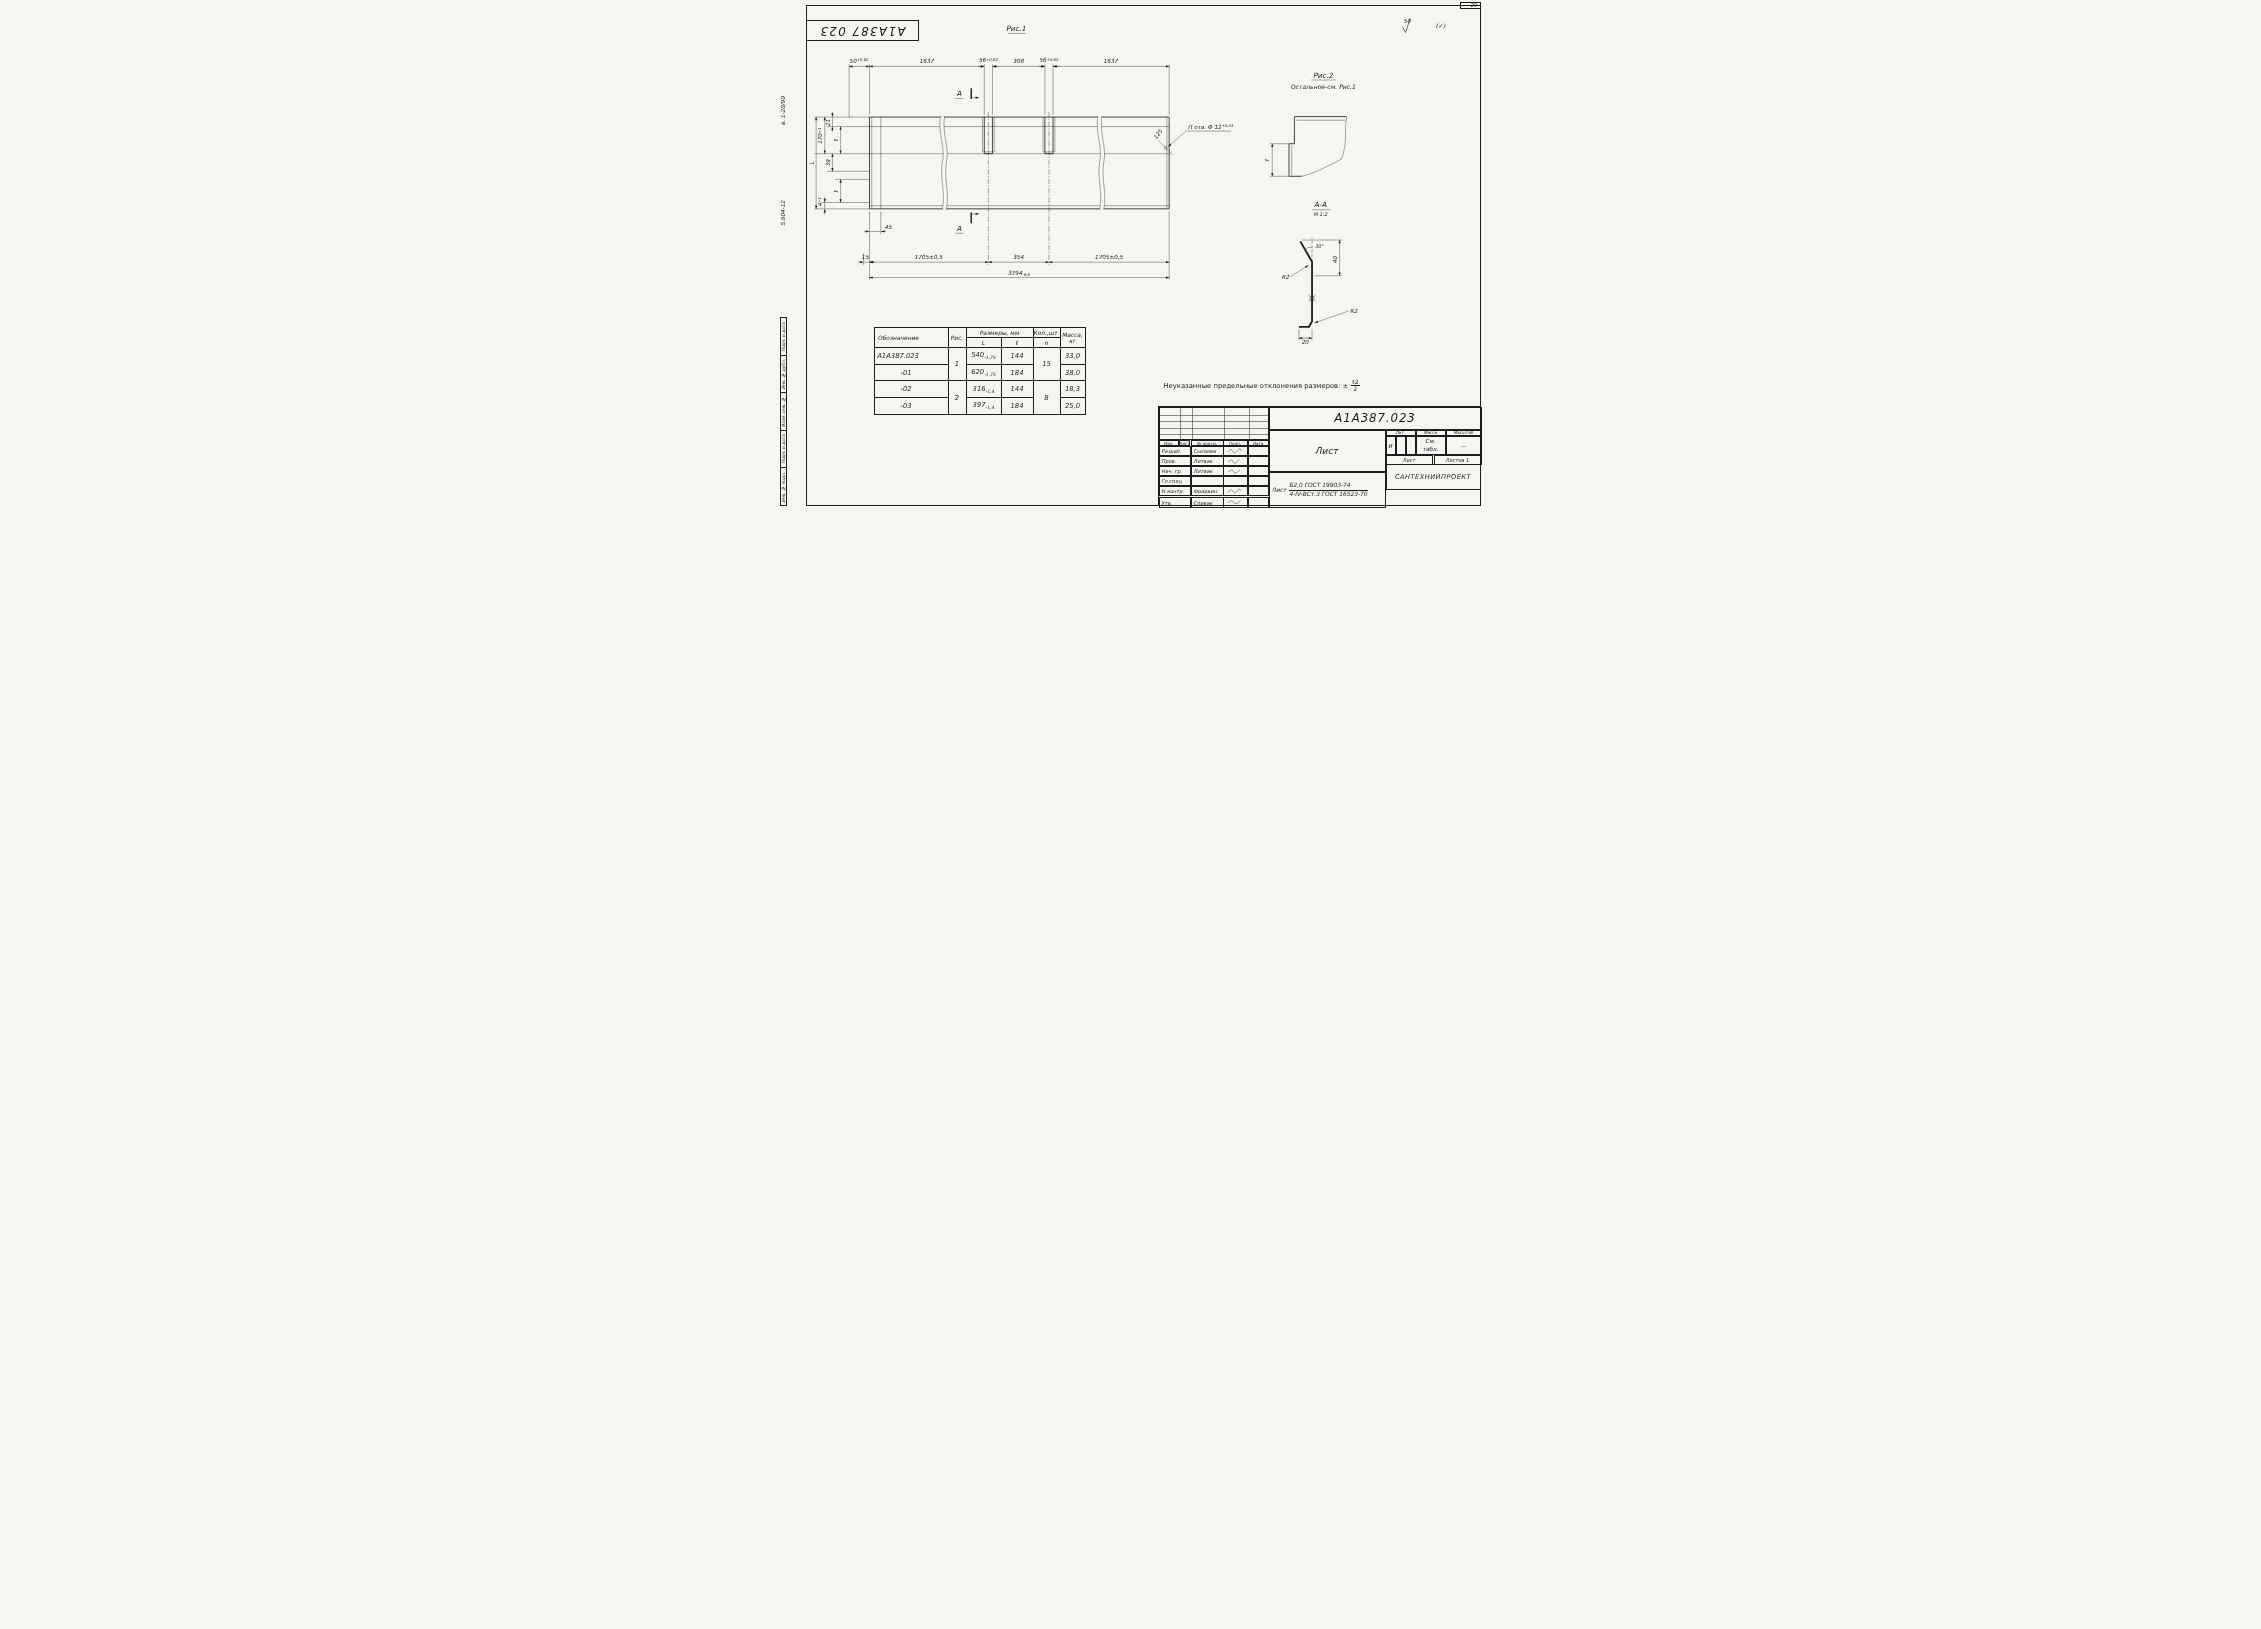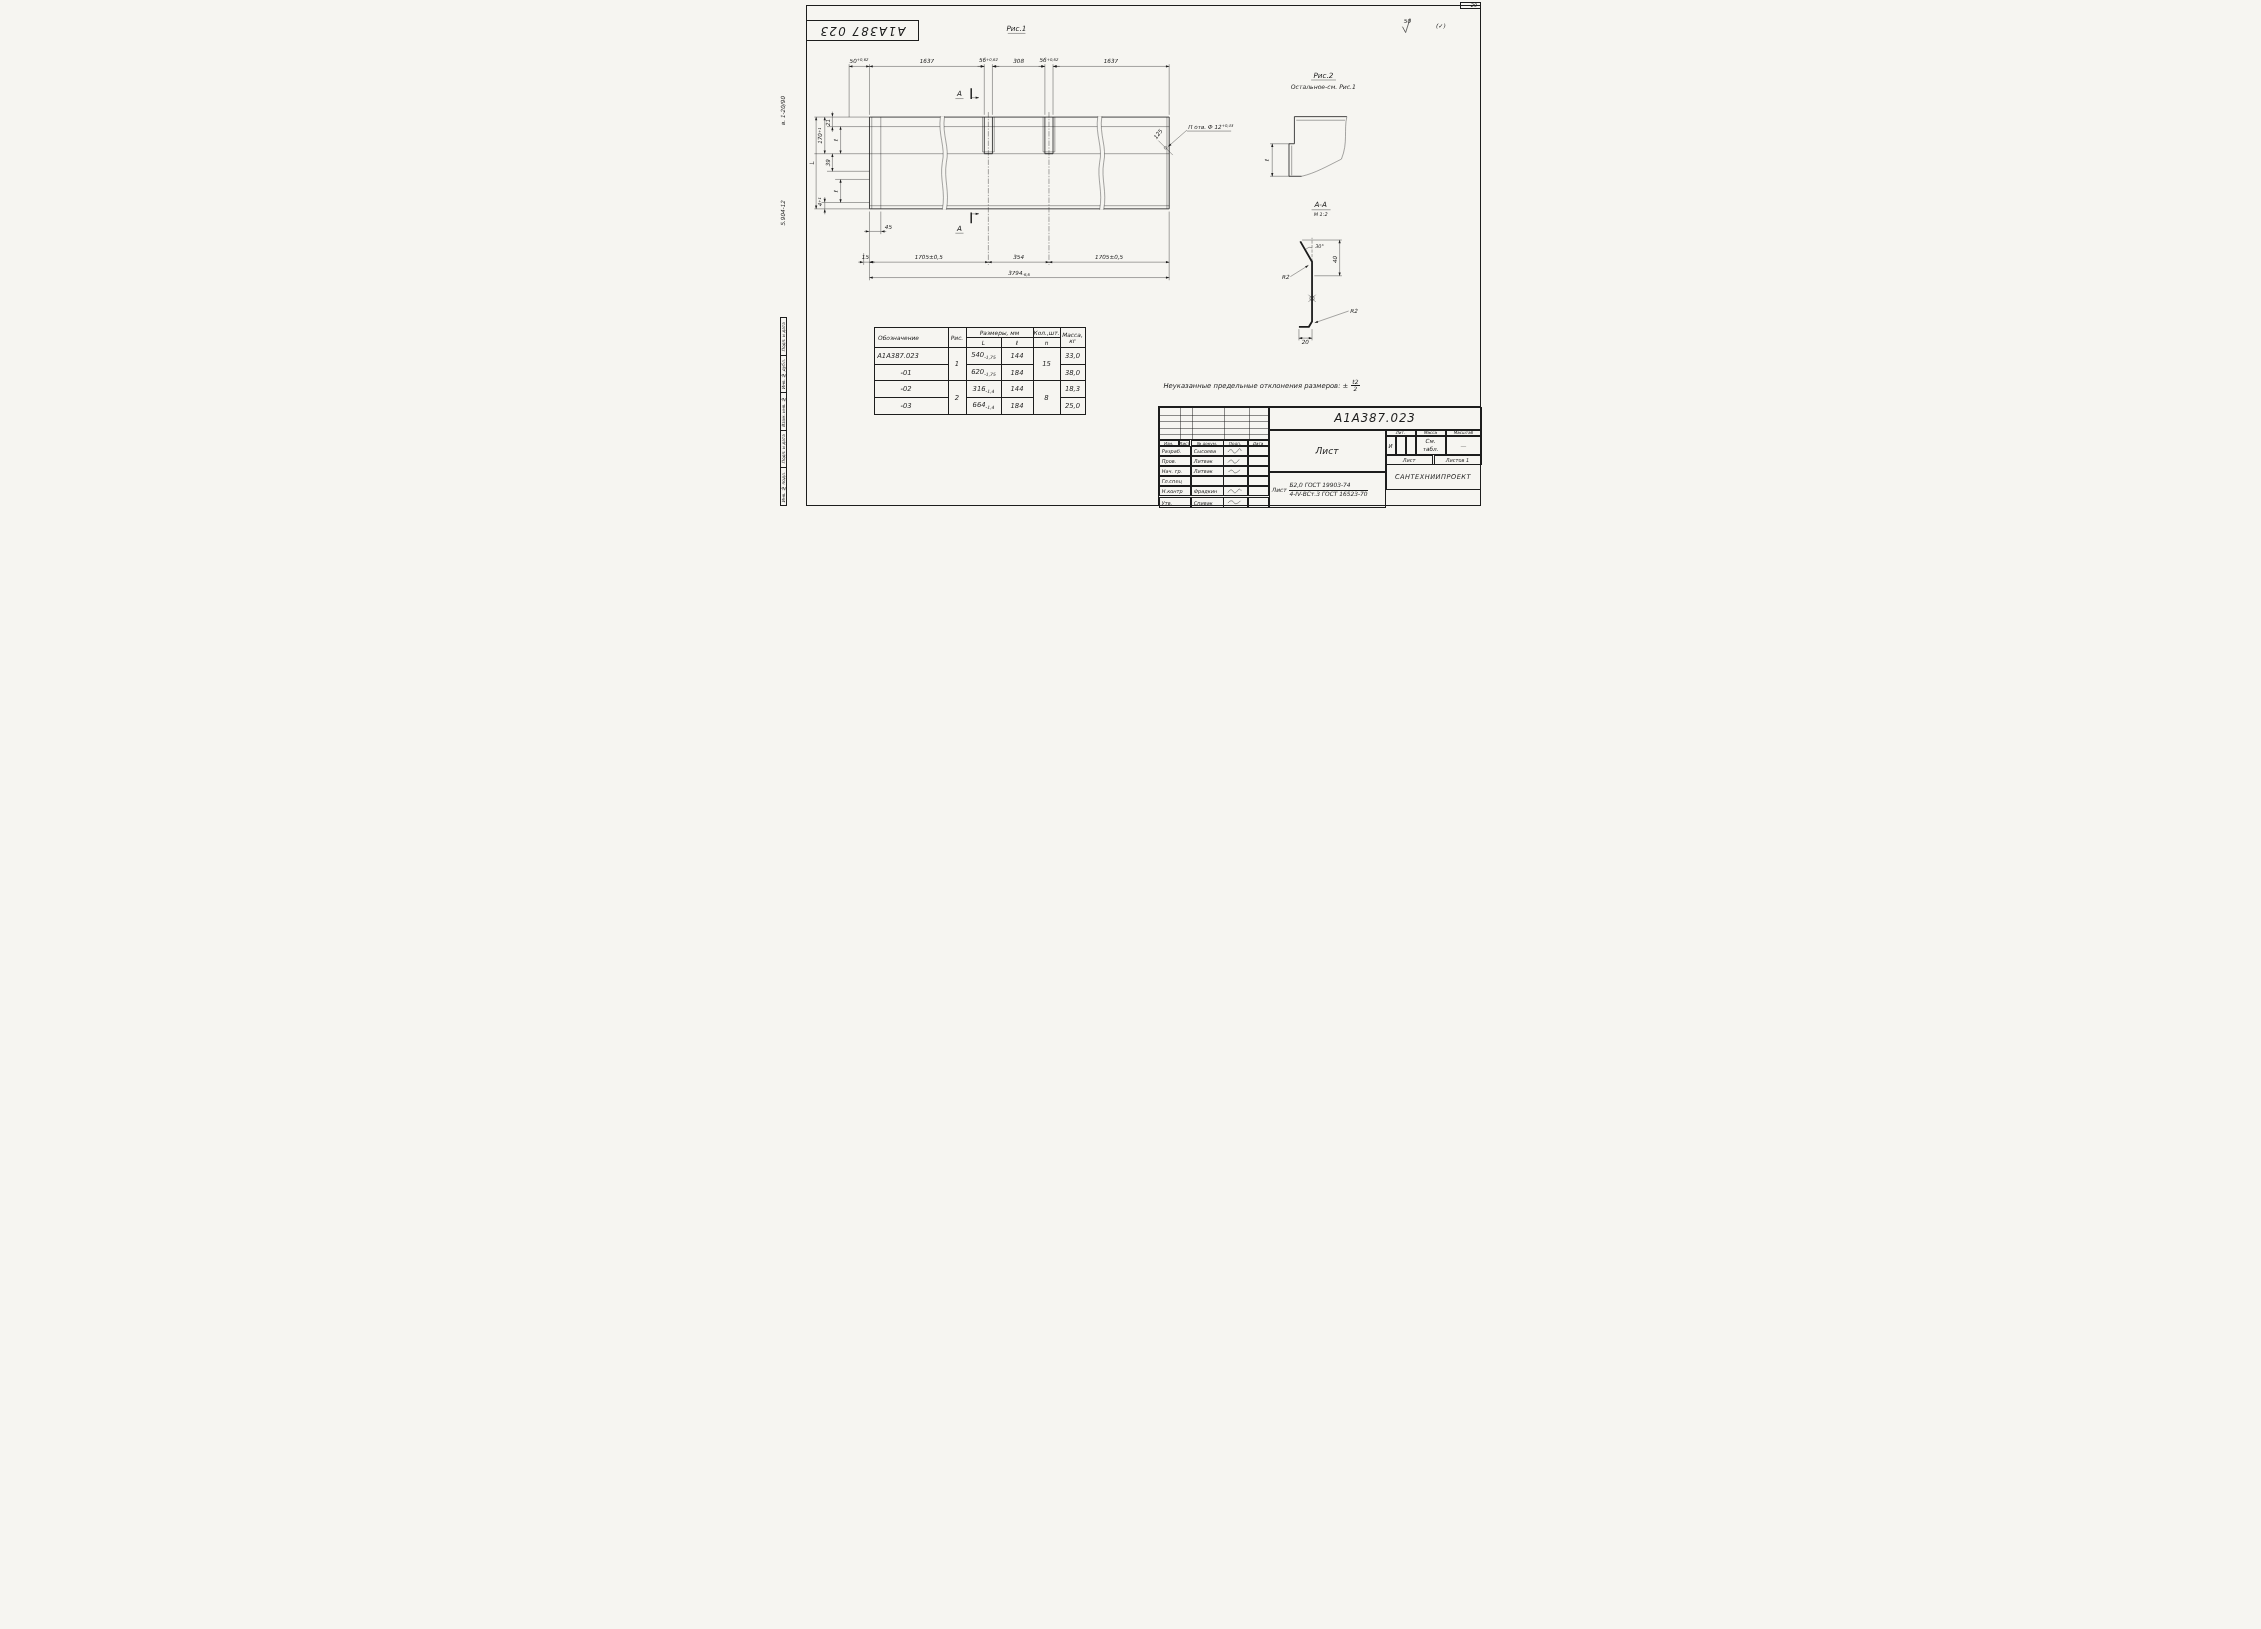--- a/index.html
+++ b/index.html
@@ -36,21 +36,21 @@
   .subt{font-size:8.5px}
   
   table.spec{position:absolute;left:98px;top:327px;border-collapse:collapse;font-style:italic;font-size:6.8px;table-layout:fixed}
   table.spec td{border:0.6px solid #1d1d1d;text-align:center;vertical-align:middle;height:16.7px;overflow:hidden}
   table.spec tr.h td{height:10px;font-size:5.9px}
   table.spec td sub{font-size:4.5px}
   .des-h{text-align:left !important;padding-left:3.6px}
   .des-l{text-align:left !important;padding-left:2.7px}
   .des-r{text-align:left;padding-right:10px}
   
-  .note{position:absolute;left:388px;top:379px;font-style:italic;font-size:6.8px;display:flex;align-items:center;gap:2.7px;white-space:nowrap}
+  .note{position:absolute;left:388px;top:379px;font-size:6.8px;display:flex;align-items:center;gap:2.7px;white-space:nowrap}
   .frac{display:inline-flex;flex-direction:column;align-items:center;font-size:5.9px;line-height:1.1}
   .frac .fn{border-bottom:0.5px solid #1d1d1d;padding:0 1.4px}
   
   .stamp{position:absolute;left:382px;top:406px;width:323px;height:100px;border:0.8px solid #1d1d1d;font-style:italic}
   .c{position:absolute;border:0.5px solid #1d1d1d;display:flex;align-items:center;justify-content:center;overflow:hidden;font-size:5px}
   .cl{justify-content:flex-start;padding-left:2.3px}
   .revgrid{position:absolute;left:0;top:0;width:110px;height:33px;border:0.5px solid #1d1d1d;
     background-image:linear-gradient(#1d1d1d,#1d1d1d),linear-gradient(#1d1d1d,#1d1d1d),linear-gradient(#1d1d1d,#1d1d1d),linear-gradient(#1d1d1d,#1d1d1d),linear-gradient(#1d1d1d,#1d1d1d),linear-gradient(#1d1d1d,#1d1d1d),linear-gradient(#1d1d1d,#1d1d1d),linear-gradient(#1d1d1d,#1d1d1d);
     background-size:0.5px 100%,0.5px 100%,0.5px 100%,0.5px 100%,100% 0.5px,100% 0.5px,100% 0.5px,100% 0.5px;
     background-position:20.4px 0,32px 0,64px 0,89px 0,0 6.8px,0 13px,0 20px,0 26px;
@@ -290,21 +290,21 @@
     <tr>
       <td class="des-r">-02</td>
       <td rowspan="2">2</td>
       <td><span>316</span><sub>-1,4</sub></td>
       <td>144</td>
       <td rowspan="2">8</td>
       <td>18,3</td>
     </tr>
     <tr>
       <td class="des-r">-03</td>
-      <td><span>664</span><sub>-1,4</sub></td>
+      <td><span>397</span><sub>-1,4</sub></td>
       <td>184</td>
       <td>25,0</td>
     </tr>
     </tbody>
   </table>
 
   <div class="note">
     <span>Неуказанные предельные отклонения размеров: ±</span>
     <span class="frac">
       <span class="fn">t2</span>

